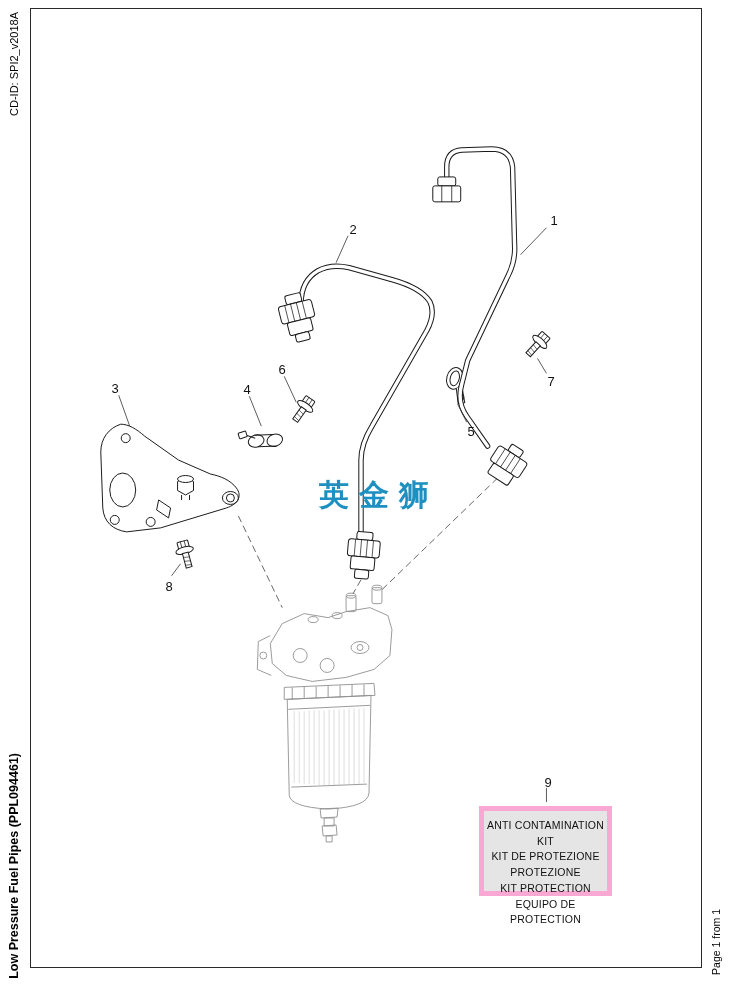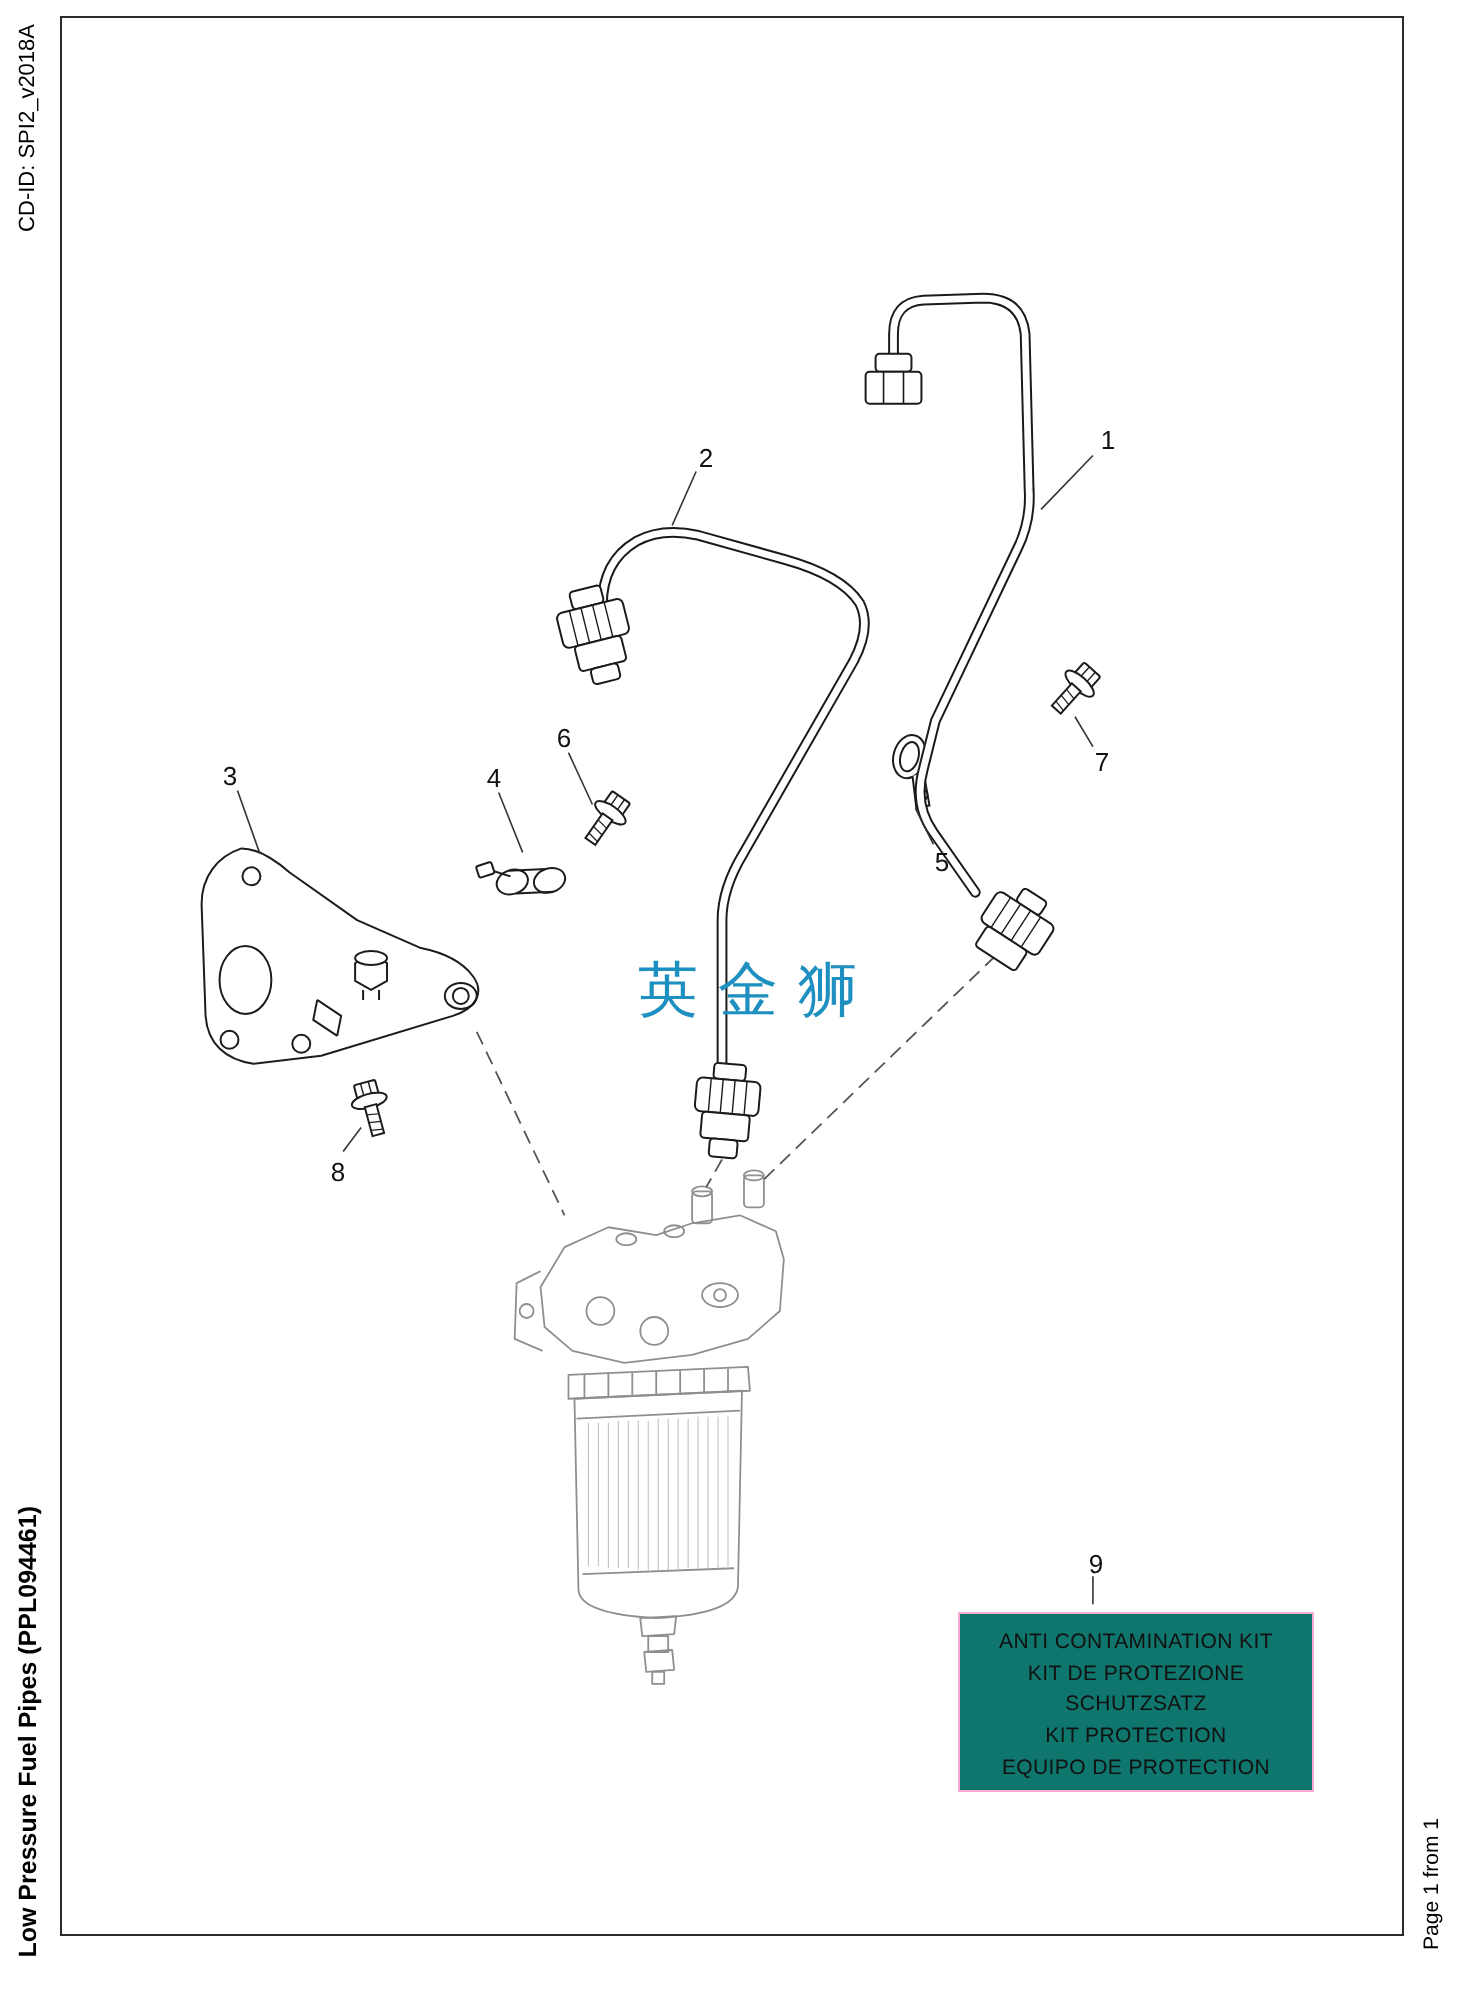--- a/index.html
+++ b/index.html
@@ -13,30 +13,30 @@
   }
   .cd-id{left:8px;top:12px;font-size:11px;}
   .doc-title{left:7px;bottom:18px;font-size:12.5px;font-weight:bold;}
   .page-num{right:9px;bottom:22px;font-size:10.5px;}
   .frame{
     position:absolute;left:30px;top:8px;width:672px;height:960px;
     border:1px solid #2a2a2a;box-sizing:border-box;background:#fff;
   }
   svg.drawing{position:absolute;left:0;top:0;width:100%;height:100%;}
   .watermark{
-    position:absolute;left:288px;top:466px;font-size:30px;font-weight:normal;
+    position:absolute;left:288px;top:466px;font-size:30px;font-weight:bold;
     letter-spacing:10px;white-space:nowrap;
   }
   .callout{
     position:absolute;transform:translate(-50%,-50%);
     font-size:13px;color:#111;line-height:1;
   }
   .kitbox{
-    position:absolute;left:448px;top:797px;width:178px;height:90px;
-    box-sizing:border-box;border:1px solid #f9a8d4;background:#0f766e;
+    position:absolute;left:448px;top:797px;width:133px;height:90px;
+    box-sizing:border-box;border:5px solid #f9a8d4;background:#e5e5e5;
     padding:7px 2px;text-align:center;
   }
   .kitbox div{font-size:10.5px;line-height:15.7px;letter-spacing:0.2px;color:#111;}
 </style>
 </head>
 <body>
 
 <div class="page">
 
   <div class="vtext cd-id">CD-ID: SPI2_v2018A</div>
@@ -190,17 +190,17 @@
         <span class="callout" style="left: 84px; top: 379px;">3</span>
         <span class="callout" style="left: 216px; top: 380px;">4</span>
         <span class="callout" style="left: 440px; top: 422px;">5</span>
         <span class="callout" style="left: 251px; top: 360px;">6</span>
         <span class="callout" style="left: 520px; top: 372px;">7</span>
         <span class="callout" style="left: 138px; top: 577px;">8</span>
         <span class="callout" style="left: 517px; top: 773px;">9</span>
       </div>
 
     <div class="kitbox">
-      <div style="display:contents"><div>ANTI CONTAMINATION KIT</div><div>KIT DE PROTEZIONE</div><div>SCHUTZSATZ</div><div>KIT PROTECTION</div><div>EQUIPO DE PROTECTION</div></div>
+      <div style="display:contents"><div>ANTI CONTAMINATION KIT</div><div>KIT DE PROTEZIONE</div><div>PROTEZIONE</div><div>KIT PROTECTION</div><div>EQUIPO DE PROTECTION</div></div>
     </div>
 
   </div>
 </div>
 
 </body></html>

